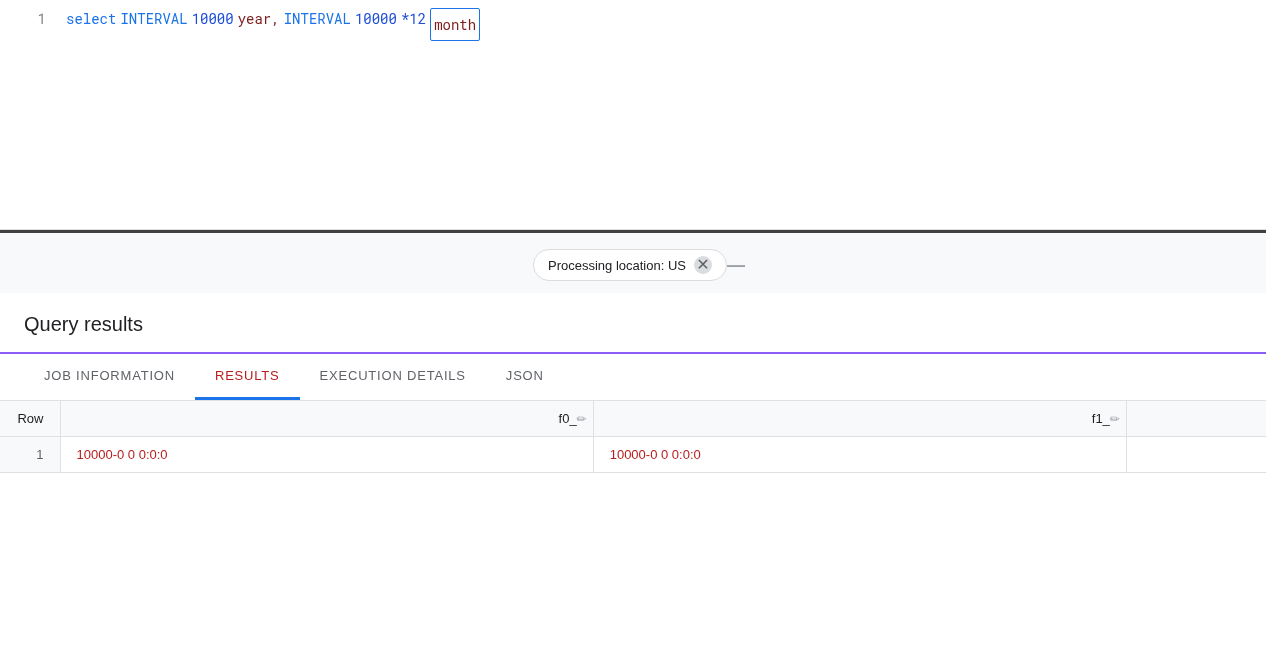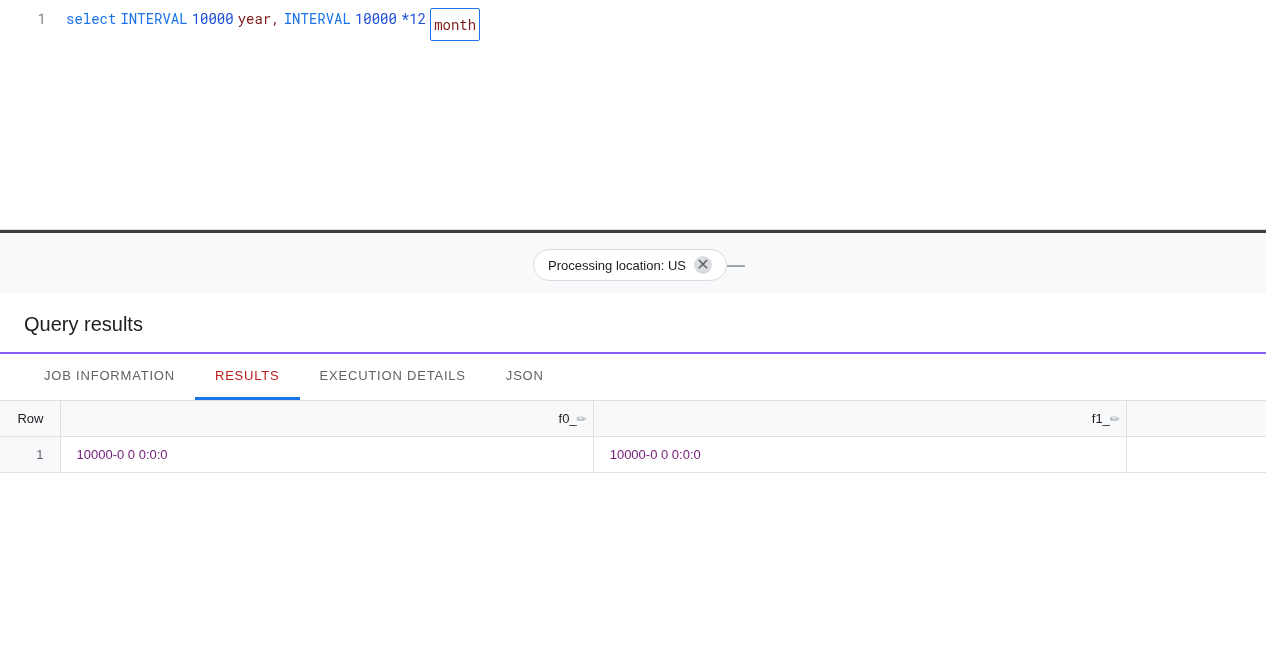--- a/index.html
+++ b/index.html
@@ -153,21 +153,21 @@
       margin-left: 12px;
     }
 
     .results-table th:last-child {
       border-right: none;
     }
 
     .results-table td {
       padding: 10px 16px;
       font-size: 13px;
-      color: #701a75;
+      color: #b91c1c;
       border-bottom: 1px solid #e0e0e0;
       border-right: 1px solid #e0e0e0;
     }
 
     .results-table td:last-child {
       border-right: none;
     }
 
     .results-table tr td:first-child {
       text-align: right;

